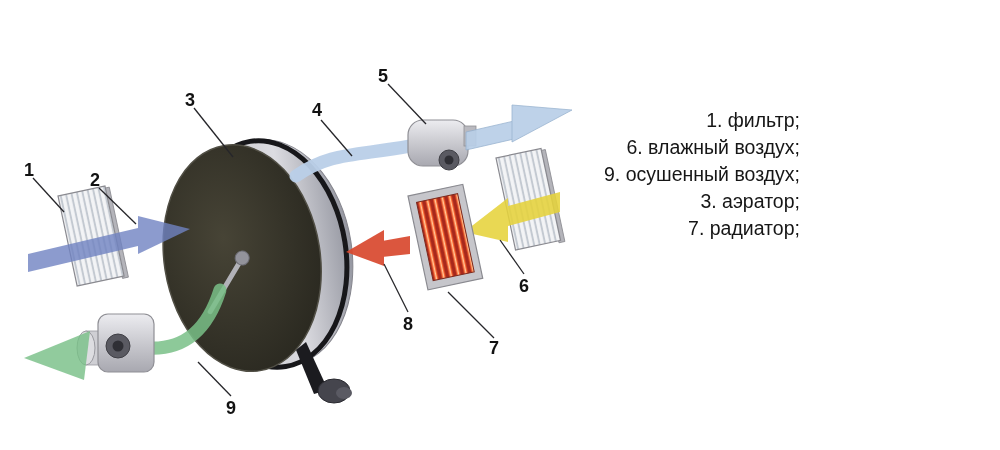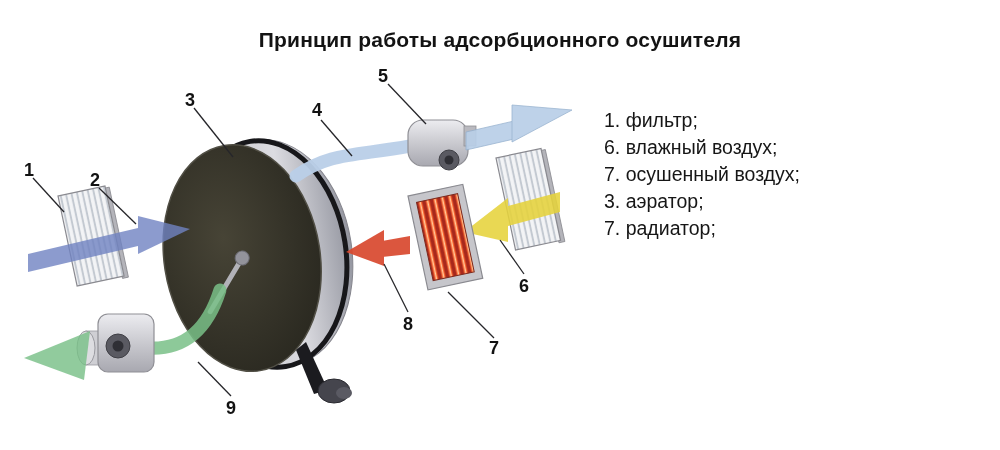--- a/index.html
+++ b/index.html
@@ -9,29 +9,28 @@
   }
   .title{
     position:absolute;top:28px;left:0;width:100%;margin:0;
     text-align:center;font-size:21px;font-weight:700;color:#131313;letter-spacing:.2px;
   }
   .diagram{position:absolute;left:0;top:0;}
   .legend{
     position:absolute;left:604px;top:107px;color:#161616;
     font-size:19.5px;line-height:27px;
   }
-  .legend-item{white-space:nowrap;}
+  .legend-item{white-space:nowrap;text-align:right;}
   .callout text{font-family:"Liberation Sans", sans-serif;font-size:18px;font-weight:700;fill:#121212;}
 </style>
 </head>
 <body>
 
 <div class="stage">
 
-  <h1 class="title">Принцип работы адсорбционного осушителя</h1>
 
   <svg class="diagram" viewBox="0 0 600 450" width="600" height="450" xmlns="http://www.w3.org/2000/svg">
     <defs>
       <linearGradient id="metal" x1="0" y1="0" x2="0" y2="1">
         <stop offset="0" stop-color="#ececf0"></stop>
         <stop offset="0.55" stop-color="#c6c6cc"></stop>
         <stop offset="1" stop-color="#a8a8b0"></stop>
       </linearGradient>
       <linearGradient id="rim" x1="0" y1="0" x2="1" y2="0">
         <stop offset="0" stop-color="#b9b9bf"></stop>
@@ -142,18 +141,18 @@
       <text x="524" y="292">6</text>
       <text x="494" y="354">7</text>
       <text x="408" y="330">8</text>
       <text x="231" y="414">9</text>
     </g>
   </svg>
 
   <div class="legend">
     <div class="legend-item">1. фильтр;</div>
     <div class="legend-item">6. влажный воздух;</div>
-    <div class="legend-item">7. осушенный воздух;</div>
+    <div class="legend-item">9. осушенный воздух;</div>
     <div class="legend-item">3. аэратор;</div>
     <div class="legend-item">7. радиатор;</div>
   </div>
 
 </div>
 
 </body></html>

